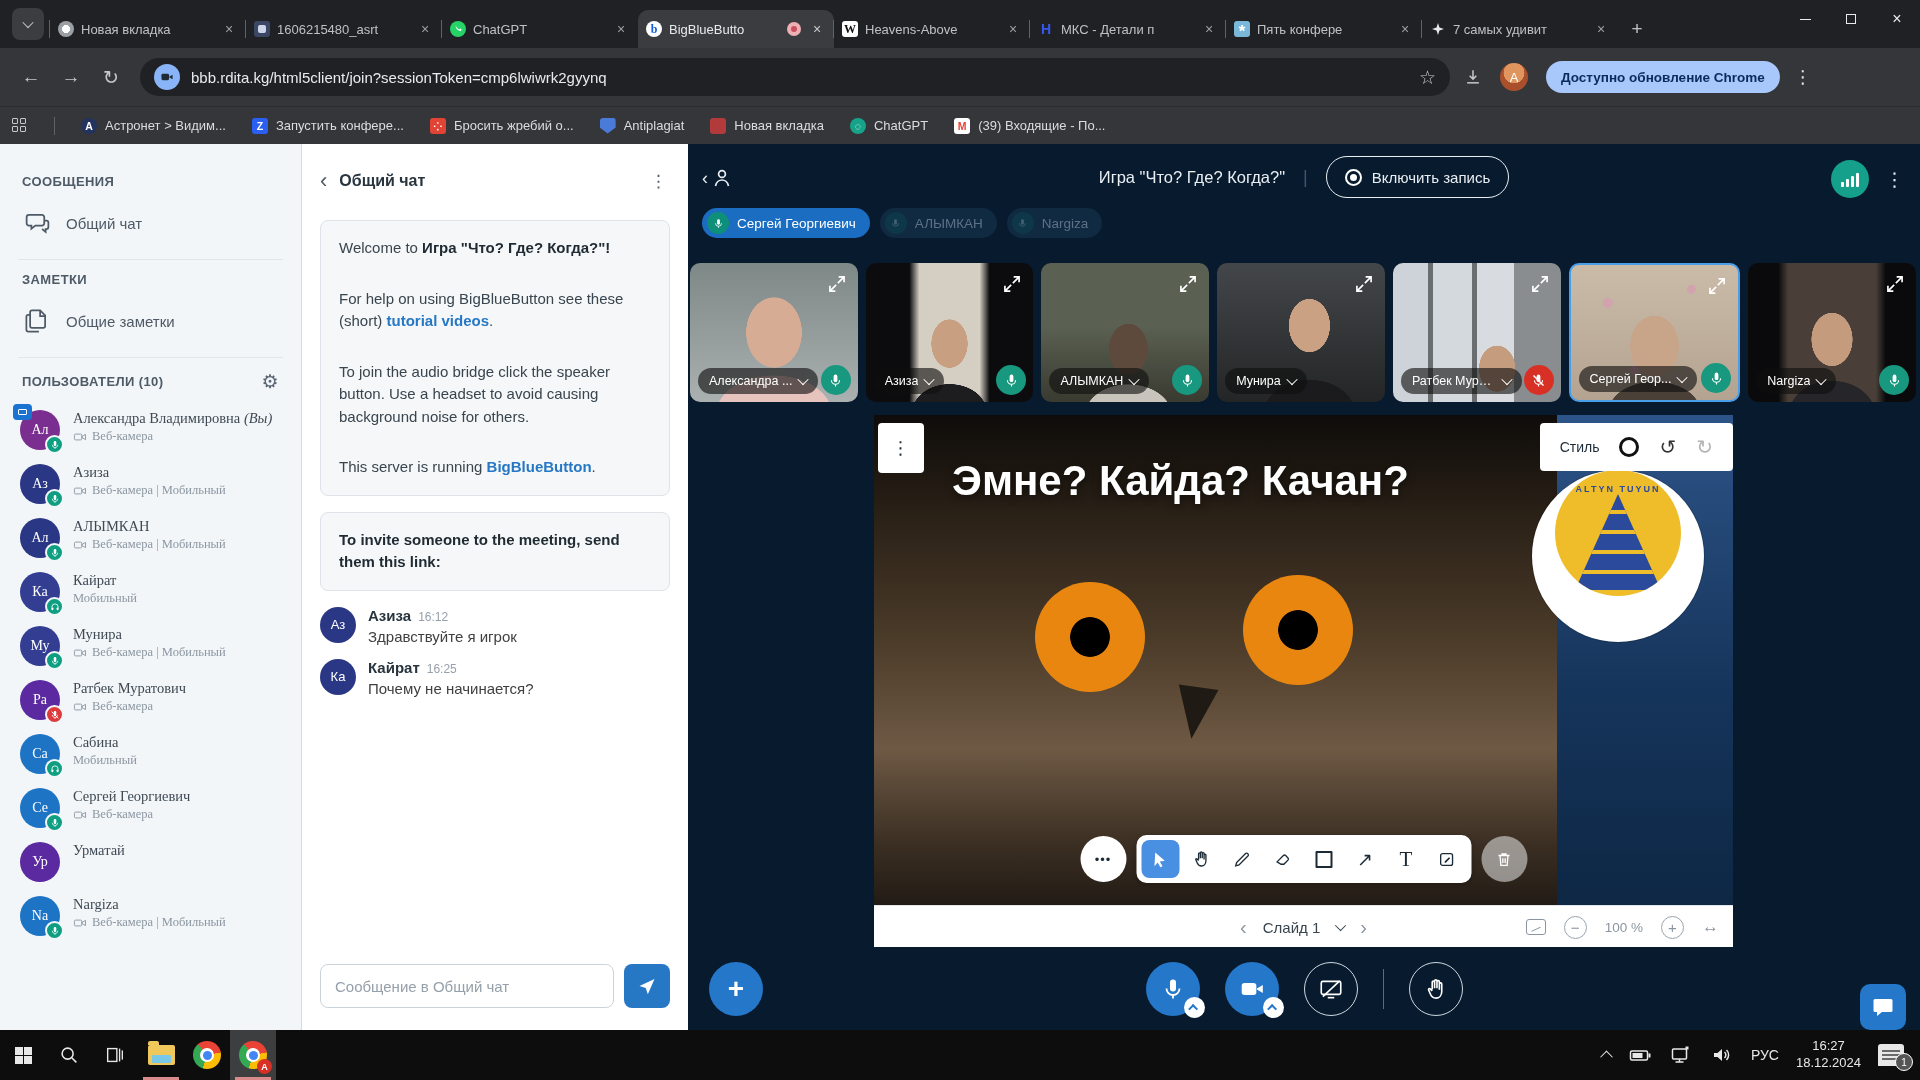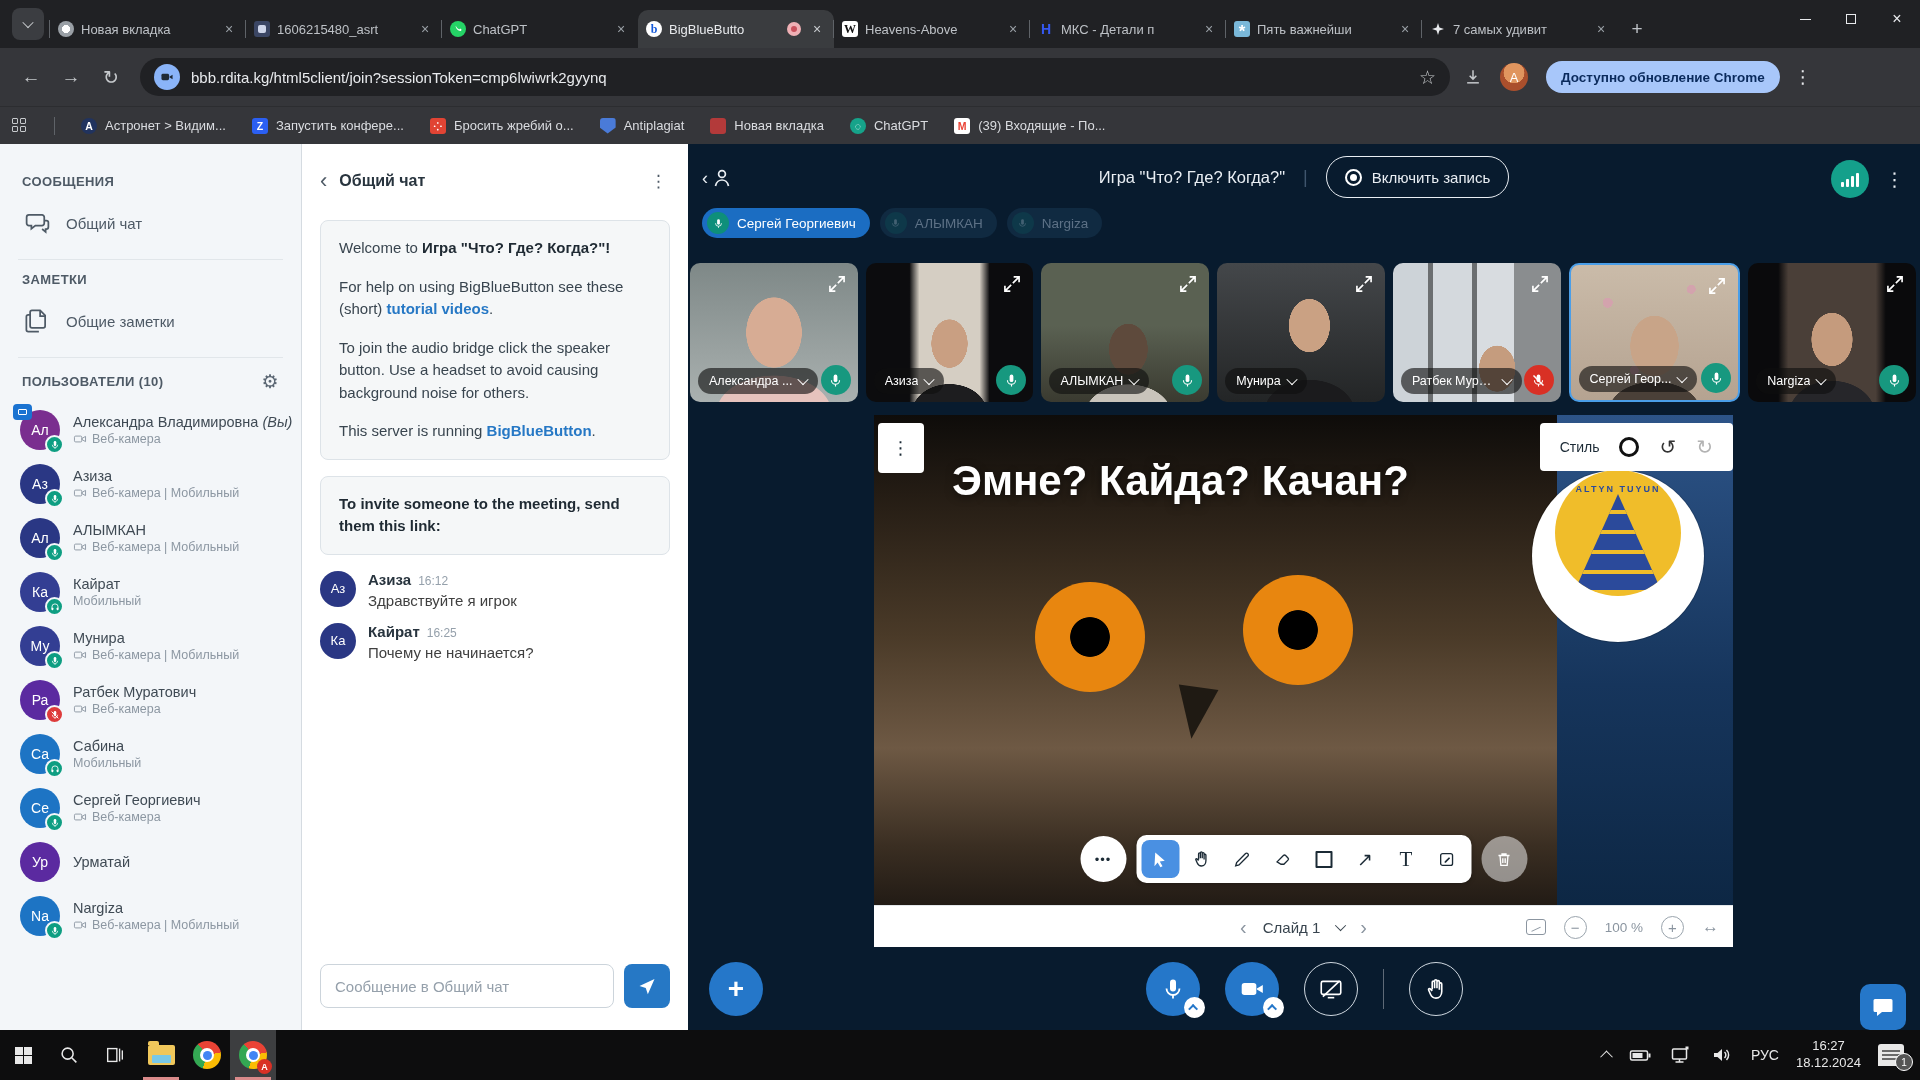--- a/index.html
+++ b/index.html
@@ -71,21 +71,21 @@
 
   
   .bbb { position:absolute; left:0; top:144px; width:1920px; height:886px; background:#081b2e; }
   .side { position:absolute; left:0; top:0; width:302px; height:886px; background:#f3f6f9;
     border-right:1px solid #d5dbe1; padding:26px 16px 0 16px; color:#4e5a66; }
   .sec-h { font-size:13px; font-weight:bold; color:#4e5a66; letter-spacing:.4px; margin:4px 6px 10px 6px;
     display:flex; align-items:center; justify-content:space-between; }
   .side-item { display:flex; align-items:center; gap:14px; padding:9px 6px; font-size:15px; border-radius:6px; }
   .side-div { height:1px; background:#e1e6ea; margin:12px 2px; }
   .gear { font-size:19px; color:#5a6673; font-weight:normal; }
-  .u-row { display:flex; align-items:center; gap:13px; padding:7px 4px; }
+  .u-row { display:flex; align-items:flex-start; gap:13px; padding:7px 4px;font-family:Liberation Serif, serif; }
   .u-av { width:40px; height:40px; border-radius:50%; position:relative; color:#fff; font-size:14px;
     display:flex; align-items:center; justify-content:center; flex:0 0 auto; }
   .c-purple { background:#7a2e8f; } .c-navy { background:#2a3784; } .c-navy2 { background:#333e93; }
   .c-violet { background:#5b2aa0; } .c-blue { background:#1d74c4; }
   .u-badge { position:absolute; right:-4px; bottom:-4px; width:19px; height:19px; border-radius:50%;
     border:2px solid #f3f6f9; display:flex; align-items:center; justify-content:center; }
   .bg-mic { background:#0e9e82; } .bg-mute { background:#dd3b3b; } .bg-head { background:#0e9e82; }
   .u-pres { position:absolute; left:-7px; top:-6px; width:19px; height:16px; border-radius:4px; background:#1a73d1;
     display:flex; align-items:center; justify-content:center; }
   .u-pres i { display:block; width:9px; height:6px; border:1.3px solid #fff; border-radius:1px; }
@@ -94,21 +94,21 @@
   .u-sub { font-size:12.5px; color:#8c97a2; display:flex; align-items:center; gap:5px; margin-top:2px; white-space:nowrap; }
 
   
   .chatp { position:absolute; left:302px; top:0; width:386px; height:886px; background:#fff; }
   .cp-head { display:flex; align-items:center; gap:12px; padding:24px 20px 10px 18px; }
   .cp-back { font-size:22px; color:#4e5a66; }
   .cp-title { font-size:16px; font-weight:bold; color:#28343e; flex:1; }
   .cp-kebab { color:#4e5a66; font-size:17px; letter-spacing:1px; }
   .card { margin:16px 18px; background:#f5f7f8; border:1px solid #dde3e8; border-radius:8px; padding:16px 18px;
     font-size:15px; color:#39454f; line-height:1.5; }
-  .card p + p { margin-top:16px; }
+  .card p + p { margin-top:28px; }
   .card strong { color:#1f2a33; } .card .lnk { color:#2678c5; font-weight:bold; }
   .card.invite { font-weight:bold; color:#1f2a33; }
   .msg { display:flex; gap:12px; margin:14px 18px; }
   .m-av { width:36px; height:36px; border-radius:50%; background:#2a3784; color:#fff; font-size:13px;
     display:flex; align-items:center; justify-content:center; flex:0 0 auto; }
   .m-name { font-size:15px; font-weight:bold; color:#28343e; }
   .m-time { font-size:12px; color:#95a0ab; margin-left:7px; font-weight:normal; }
   .m-text { font-size:15px; color:#404040; margin-top:3px; }
   .cp-input { position:absolute; left:18px; right:18px; bottom:22px; display:flex; gap:10px; }
   .cp-input input { flex:1; height:44px; border:1px solid #ccd4db; border-radius:8px; padding:0 14px;
@@ -317,21 +317,21 @@
       <span class="tab-t">Heavens-Above</span>
       <span class="tab-x">×</span>
     </div>
     <div class="tab">
       <span class="fav fav-ha">H</span>
       <span class="tab-t">МКС - Детали п</span>
       <span class="tab-x">×</span>
     </div>
     <div class="tab">
       <span class="fav fav-virus">*</span>
-      <span class="tab-t">Пять важнейши</span>
+      <span class="tab-t">Пять конфере</span>
       <span class="tab-x">×</span>
     </div>
     <div class="tab">
       <span class="fav fav-spark">
           <span></span>
         </span>
       <span class="tab-t">7 самых удивит</span>
       <span class="tab-x">×</span>
     </div>
 

